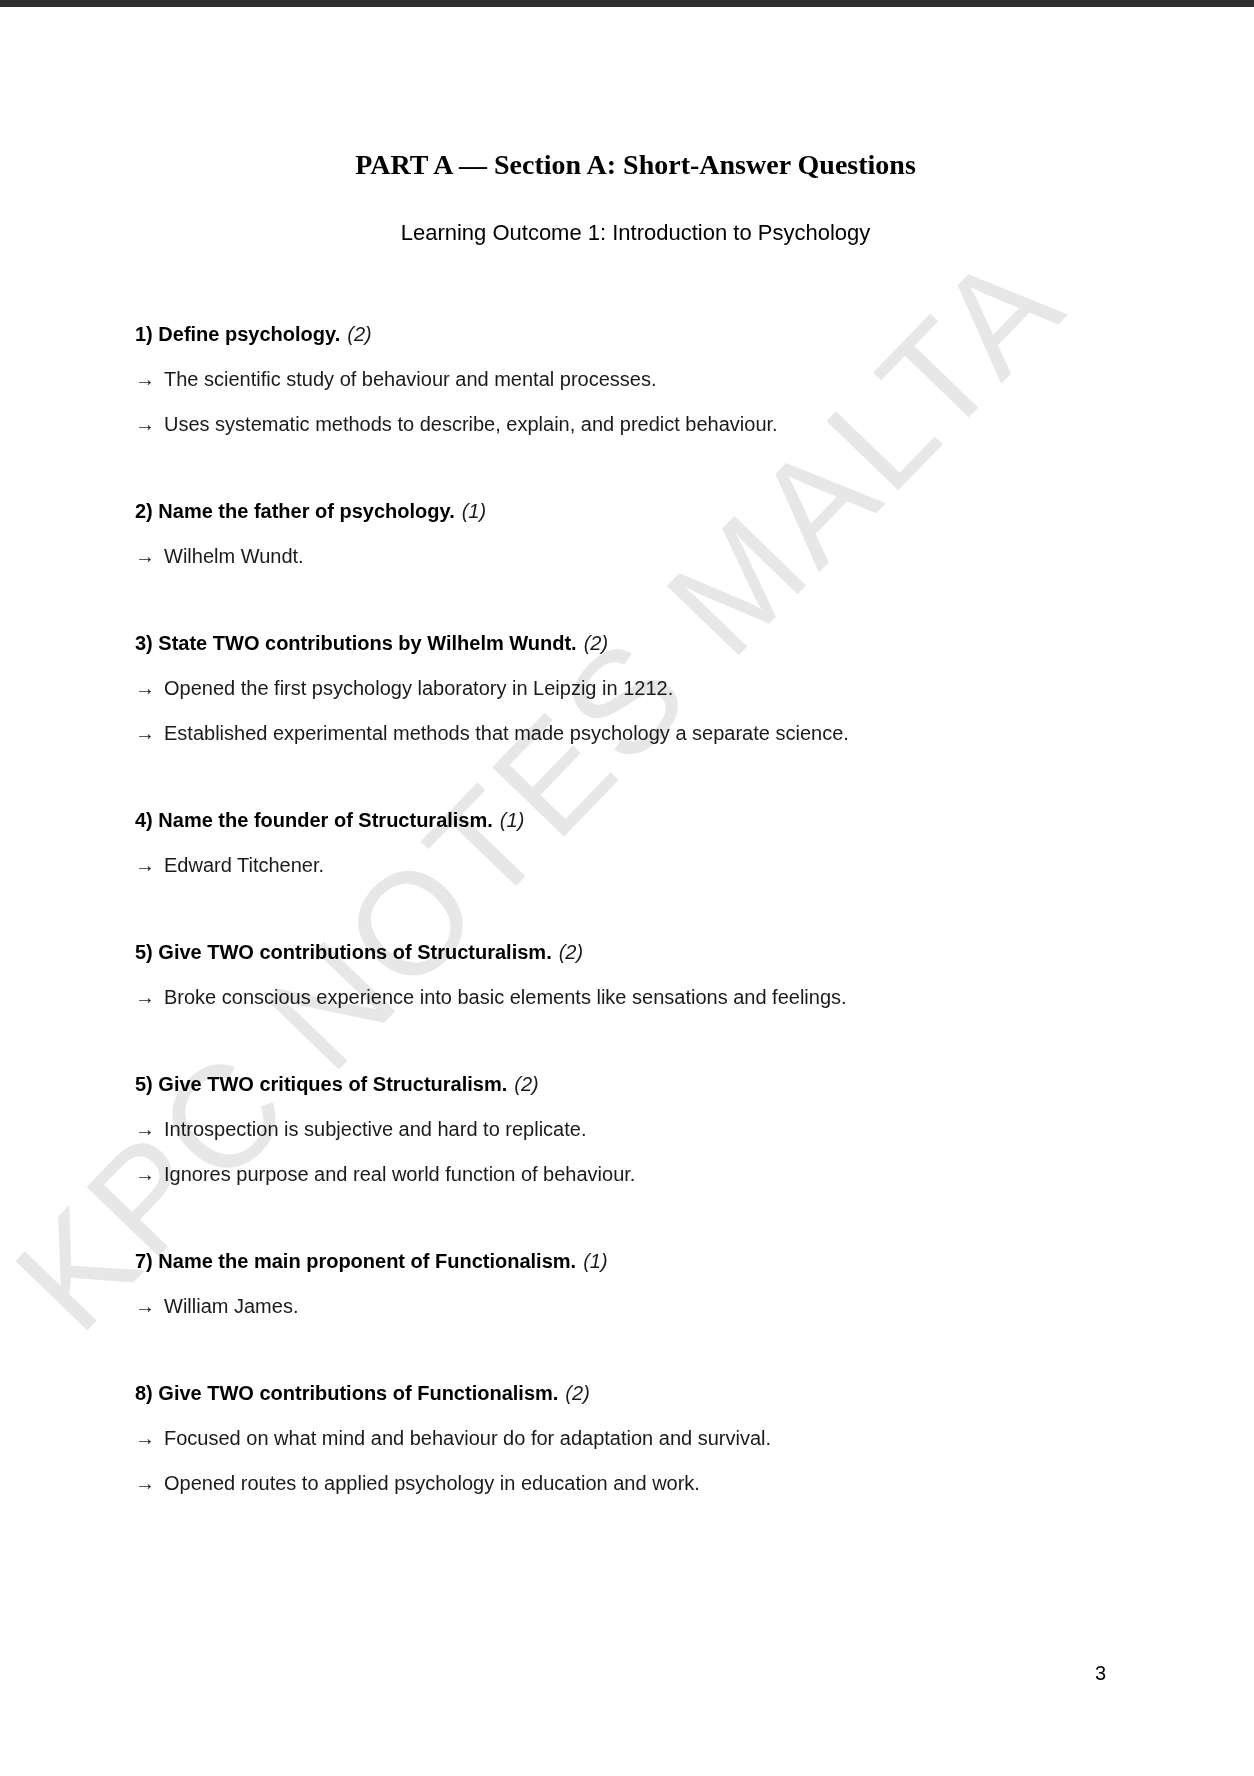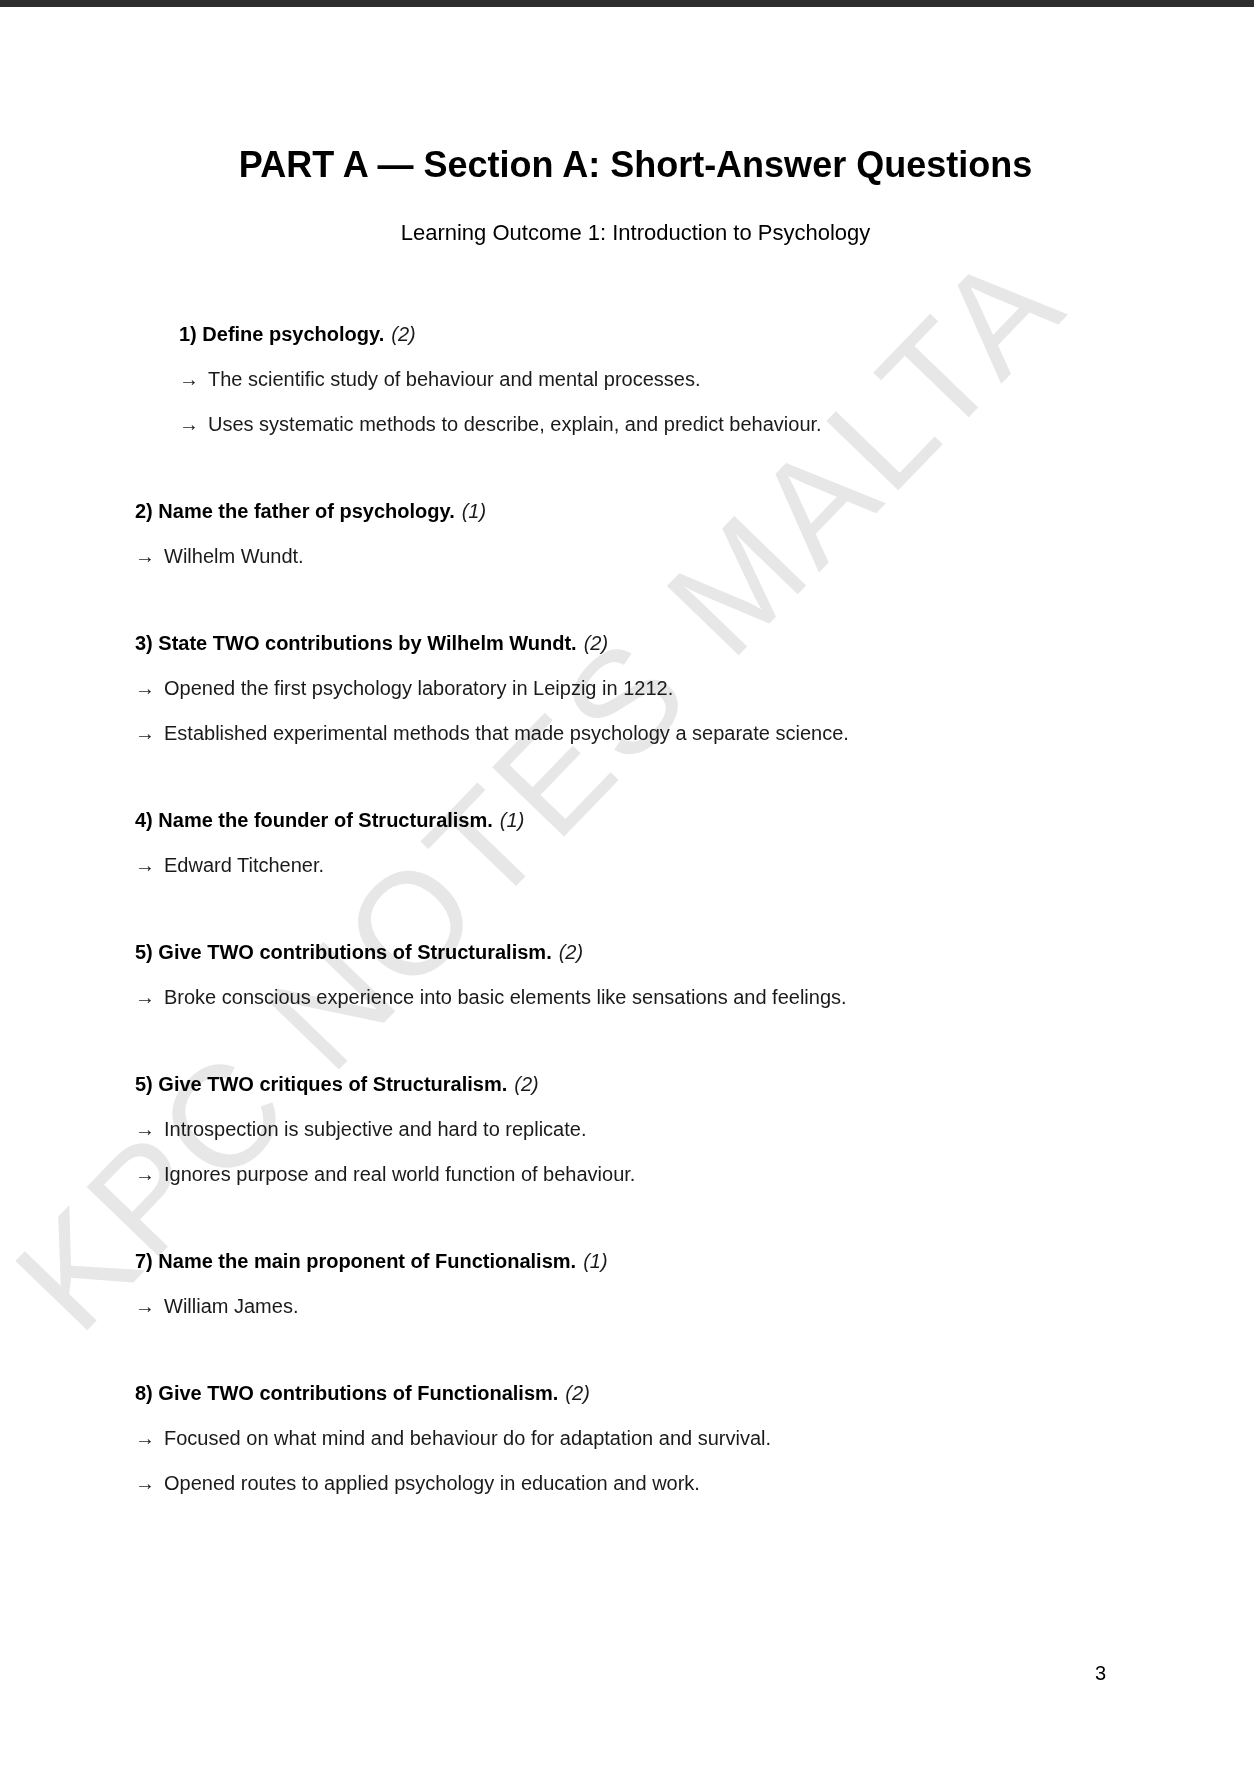--- a/index.html
+++ b/index.html
@@ -33,35 +33,36 @@
   }
   .content {
     position: absolute;
     top: 0;
     left: 135px;
     right: 118px;
   }
   .doc-title {
     margin: 148px 0 0 0;
     text-align: center;
-    font-size: 36px;
+    font-size: 28px;
     line-height: 34px;
     font-weight: 700;
     color: #000000;
+    font-family: Liberation Serif, serif;
   }
   .doc-subtitle {
     margin: 38px 0 0 0;
     text-align: center;
     font-size: 22px;
     line-height: 26px;
     font-weight: 400;
     color: #000000;
   }
   .qa-block { margin-top: 42px; }
-  .qa-block.first { margin-top: 66px; margin-left: 44px; }
+  .qa-block.first { margin-top: 66px; }
   .line {
     margin: 0;
     font-size: 20px;
     line-height: 45px;
     color: #1a1a1a;
   }
   .q-heading { font-weight: 700; color: #000000; }
   .q-points {
     font-weight: 400;
     font-style: italic;

